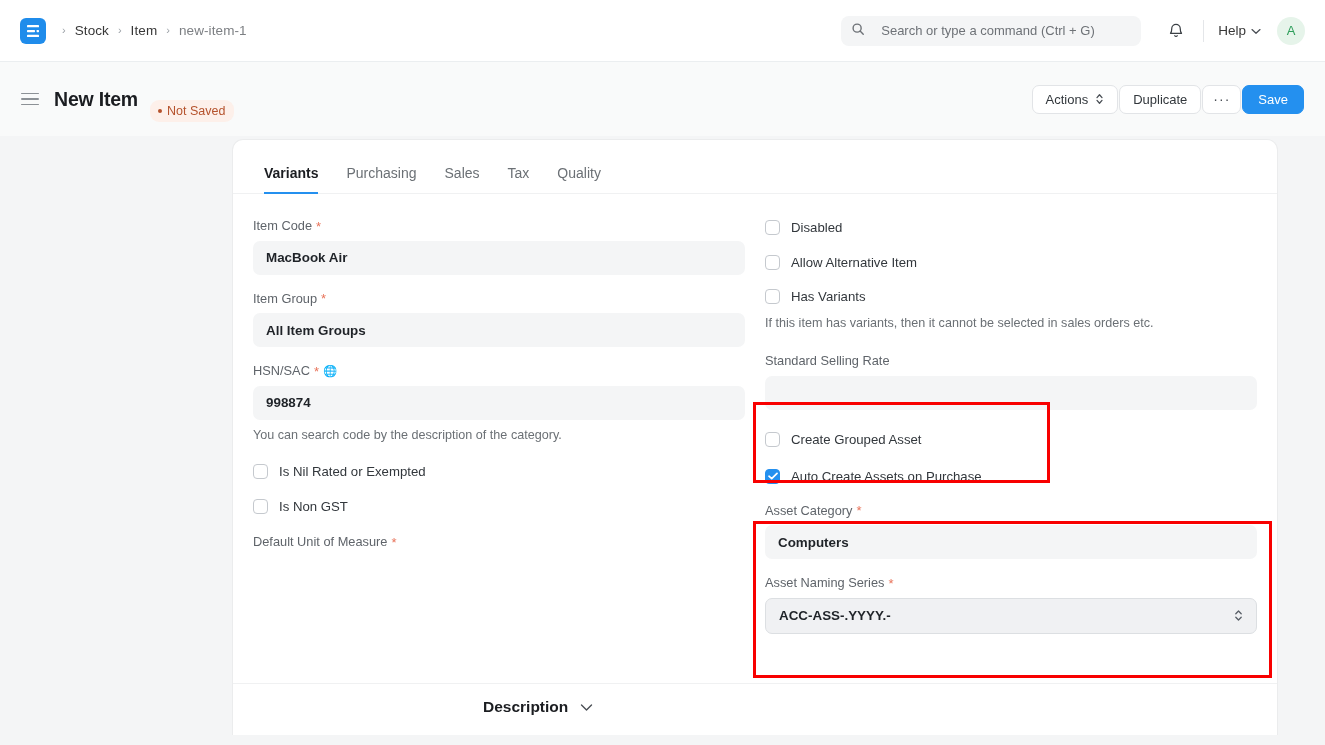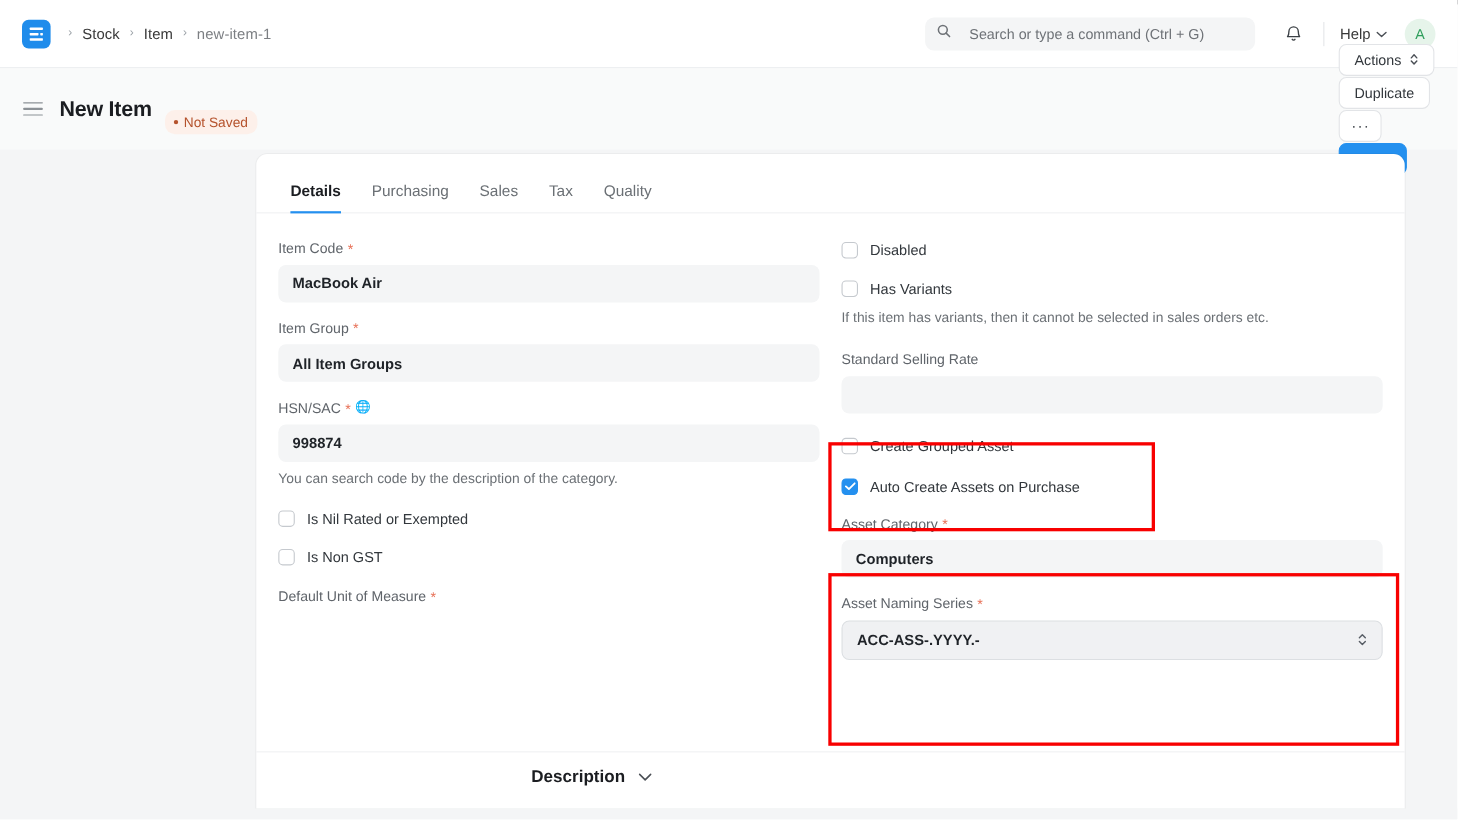--- a/index.html
+++ b/index.html
@@ -65,21 +65,21 @@
   .page-title {
     margin-left: 15px; font-size: 19.5px; font-weight: bold; color: #1b1d21; letter-spacing: -.2px;
   }
   .badge-notsaved {
     margin-left: 12px; background: #fdf0ea; color: #b5522c;
     font-size: 12.5px; border-radius: 9px; padding: 4px 9px 4px 8px;
     display: flex; align-items: center; gap: 5px; margin-top: 24px;
   }
   .badge-notsaved .dot { width: 4px; height: 4px; border-radius: 50%; background: #b5522c; }
 
-  .head-actions { margin-left: auto; display: flex; align-items: flex-start; gap: 1px; padding-right: 21px; flex-direction: column; }
+  .head-actions { margin-left: auto; display: flex; align-items: flex-end; gap: 1px; padding-right: 21px; }
   .btn {
     height: 29px; border-radius: 7px; background: #ffffff; border: 1px solid #e2e4e7;
     font-size: 13px; color: #32373c; display: flex; align-items: center;
     justify-content: center; padding: 0 13px; gap: 7px; cursor: pointer;
   }
   .btn.ellipsis { padding: 0 10px; letter-spacing: 1px; color: #4a4f55; font-size: 14px; }
   .btn.primary { background: #2490ef; border-color: #2490ef; color: #ffffff; padding: 0 15px; }
   .stepper { display: inline-flex; flex-direction: column; gap: 1px; line-height: 0; }
 
   
@@ -242,21 +242,21 @@
       </div>
       <div class="btn primary">
         <span>Save</span>
       </div>
     </div>
   </div>
 
   <div class="card">
 
     <div class="tabs">
-      <div class="tab active">Details</div>
+      <div class="tab active">Variants</div>
       <div class="tab">Purchasing</div>
       <div class="tab">Sales</div>
       <div class="tab">Tax</div>
       <div class="tab">Quality</div>
     </div>
 
     <div class="form-grid">
 
       <div class="col">
 
@@ -306,20 +306,24 @@
 
       </div>
 
       <div class="col">
 
         <div class="cbrow" style="margin-top:2px;">
           <span class="cb"></span>
           <span class="cblabel">Disabled</span>
         </div>
 
+        <div class="cbrow" style="margin-bottom:19px;">
+          <span class="cb"></span>
+          <span class="cblabel">Allow Alternative Item</span>
+        </div>
 
         <div class="cbrow tight">
           <span class="cb"></span>
           <span class="cblabel">Has Variants</span>
         </div>
         <div class="helptext" style="margin-bottom:21px;">If this item has variants, then it cannot be selected in sales orders etc.</div>
 
         <div class="field" style="margin-bottom:22px;">
           <div class="flabel">
             <span>Standard Selling Rate</span>

